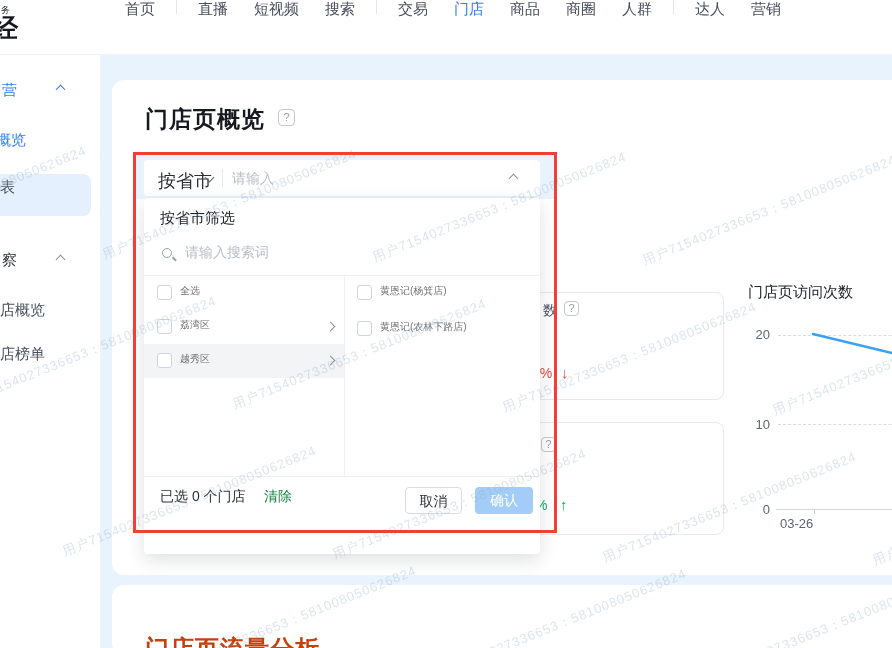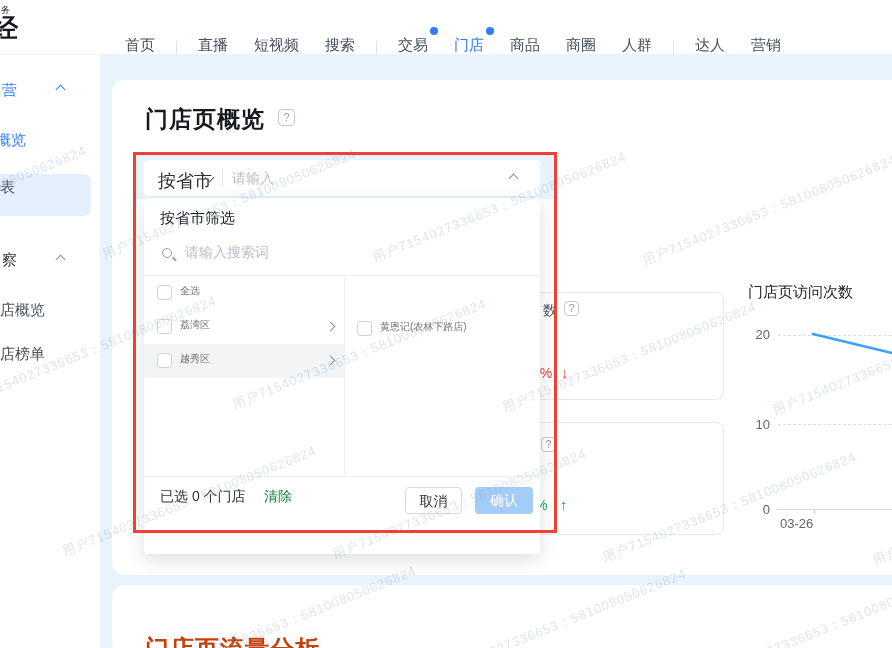--- a/index.html
+++ b/index.html
@@ -6,21 +6,21 @@
   html,body { width:892px; height:648px; }
   body { font-family:"Liberation Sans","DejaVu Sans",sans-serif; }
   #root { position:relative; width:892px; height:648px; overflow:hidden; background:#ffffff; }
 
   
   .topnav { position:absolute; left:0; top:0; width:892px; height:55px; background:#fff;
             border-bottom:1px solid #f1f3f6; z-index:6; }
   .logo-clip { position:absolute; left:0; top:2px; width:34px; height:46px; overflow:hidden; }
   .logo-small { position:absolute; left:1px; top:2px; font-size:9px; color:#20242b; }
   .logo-main { position:absolute; left:-8px; top:9px; font-size:26px; font-weight:700; color:#15181d; }
-  .nav-items { position:absolute; left:112px; top:0; height:55px; display:flex; align-items:flex-end; }
+  .nav-items { position:absolute; left:112px; top:0; height:55px; display:flex; align-items:flex-start; }
   .nav-item { position:relative; padding:0 13px; font-size:15px; color:#474e5c; cursor:pointer; white-space:nowrap; }
   .nav-item.active { color:#2f7ef7; }
   .nav-dot { position:absolute; top:-9px; right:3px; width:8px; height:8px; border-radius:50%; background:#2f7ef7; }
   .nav-sep { width:1px; height:14px; background:#e3e6ea; margin:0 8px; }
 
   
   .sidebar { position:absolute; left:0; top:55px; width:100px; height:593px; background:#fff; overflow:hidden; z-index:5; }
   .side-header { position:absolute; left:0; width:100px; height:20px; font-size:15px; }
   .side-header .lbl { position:absolute; left:2px; top:0; }
   .side-item { position:absolute; left:0; width:100px; font-size:15px; color:#49505e; }
@@ -211,20 +211,24 @@
         <span class="cbx" style="left:13px;"></span>
         <span class="opt-label" style="left:36px;">荔湾区</span>
         <span class="chev chev-right opt-expand"></span>
       </div>
       <div class="opt-row left hover" style="top:146px;">
         <span class="cbx" style="left:13px;"></span>
         <span class="opt-label" style="left:36px;">越秀区</span>
         <span class="chev chev-right opt-expand"></span>
       </div>
 
+      <div class="opt-row right" style="top:78px;">
+        <span class="cbx" style="left:13px;"></span>
+        <span class="opt-label" style="left:36px;">黄恩记(杨箕店)</span>
+      </div>
       <div class="opt-row right" style="top:114px;">
         <span class="cbx" style="left:13px;"></span>
         <span class="opt-label" style="left:36px;">黄恩记(农林下路店)</span>
       </div>
 
       <div class="panel-hline" style="top:278px;"></div>
       <span class="panel-footer-text">已选 0 个门店</span>
       <span class="clear-link">清除</span>
       <span class="btn btn-cancel">取消</span>
       <span class="btn btn-confirm">确认</span>

